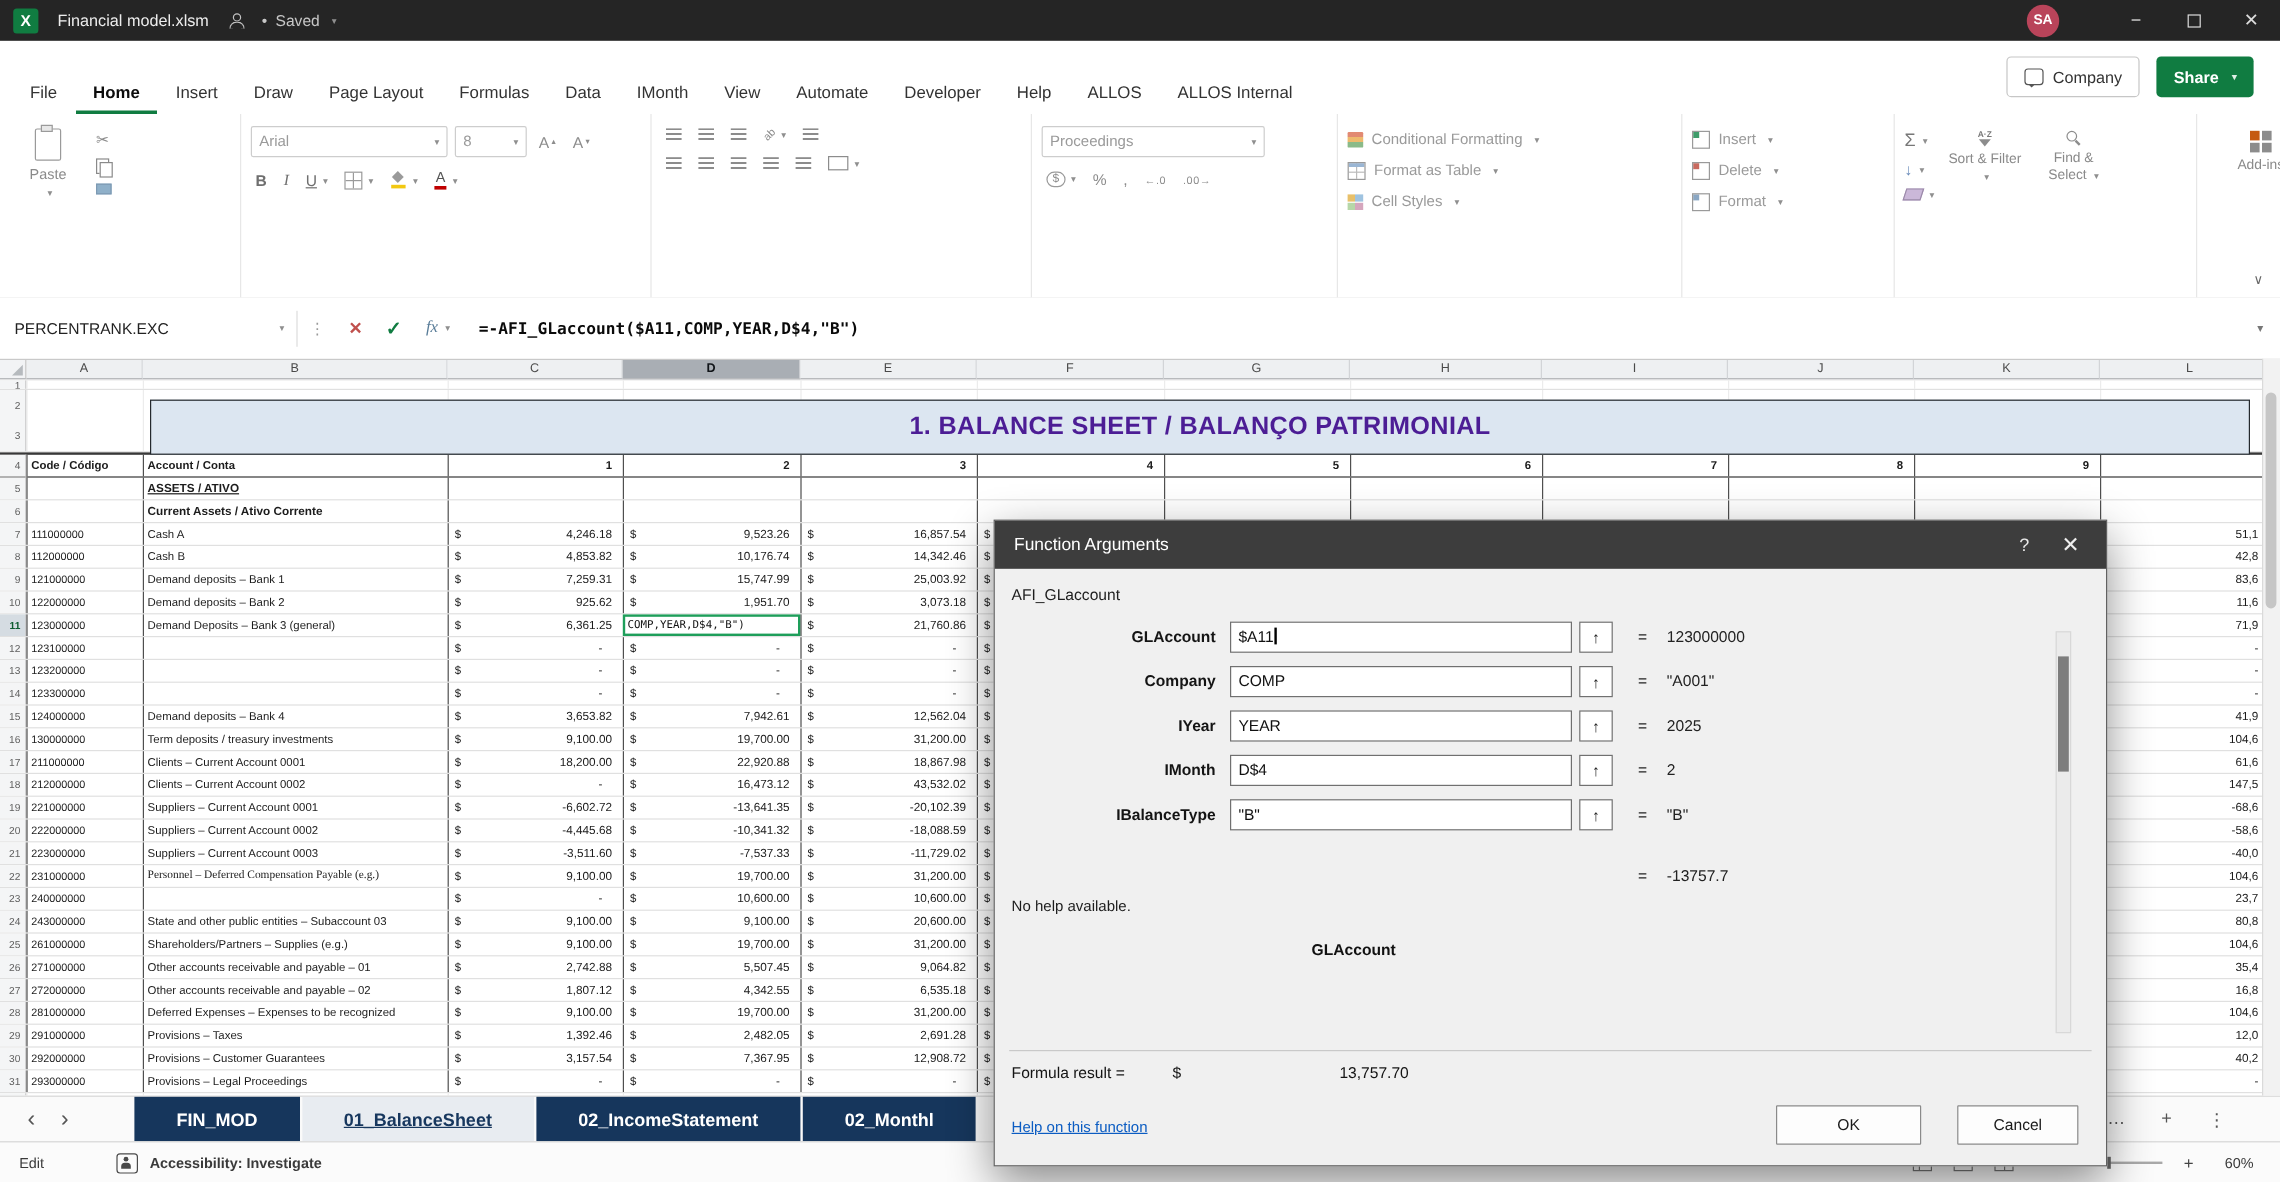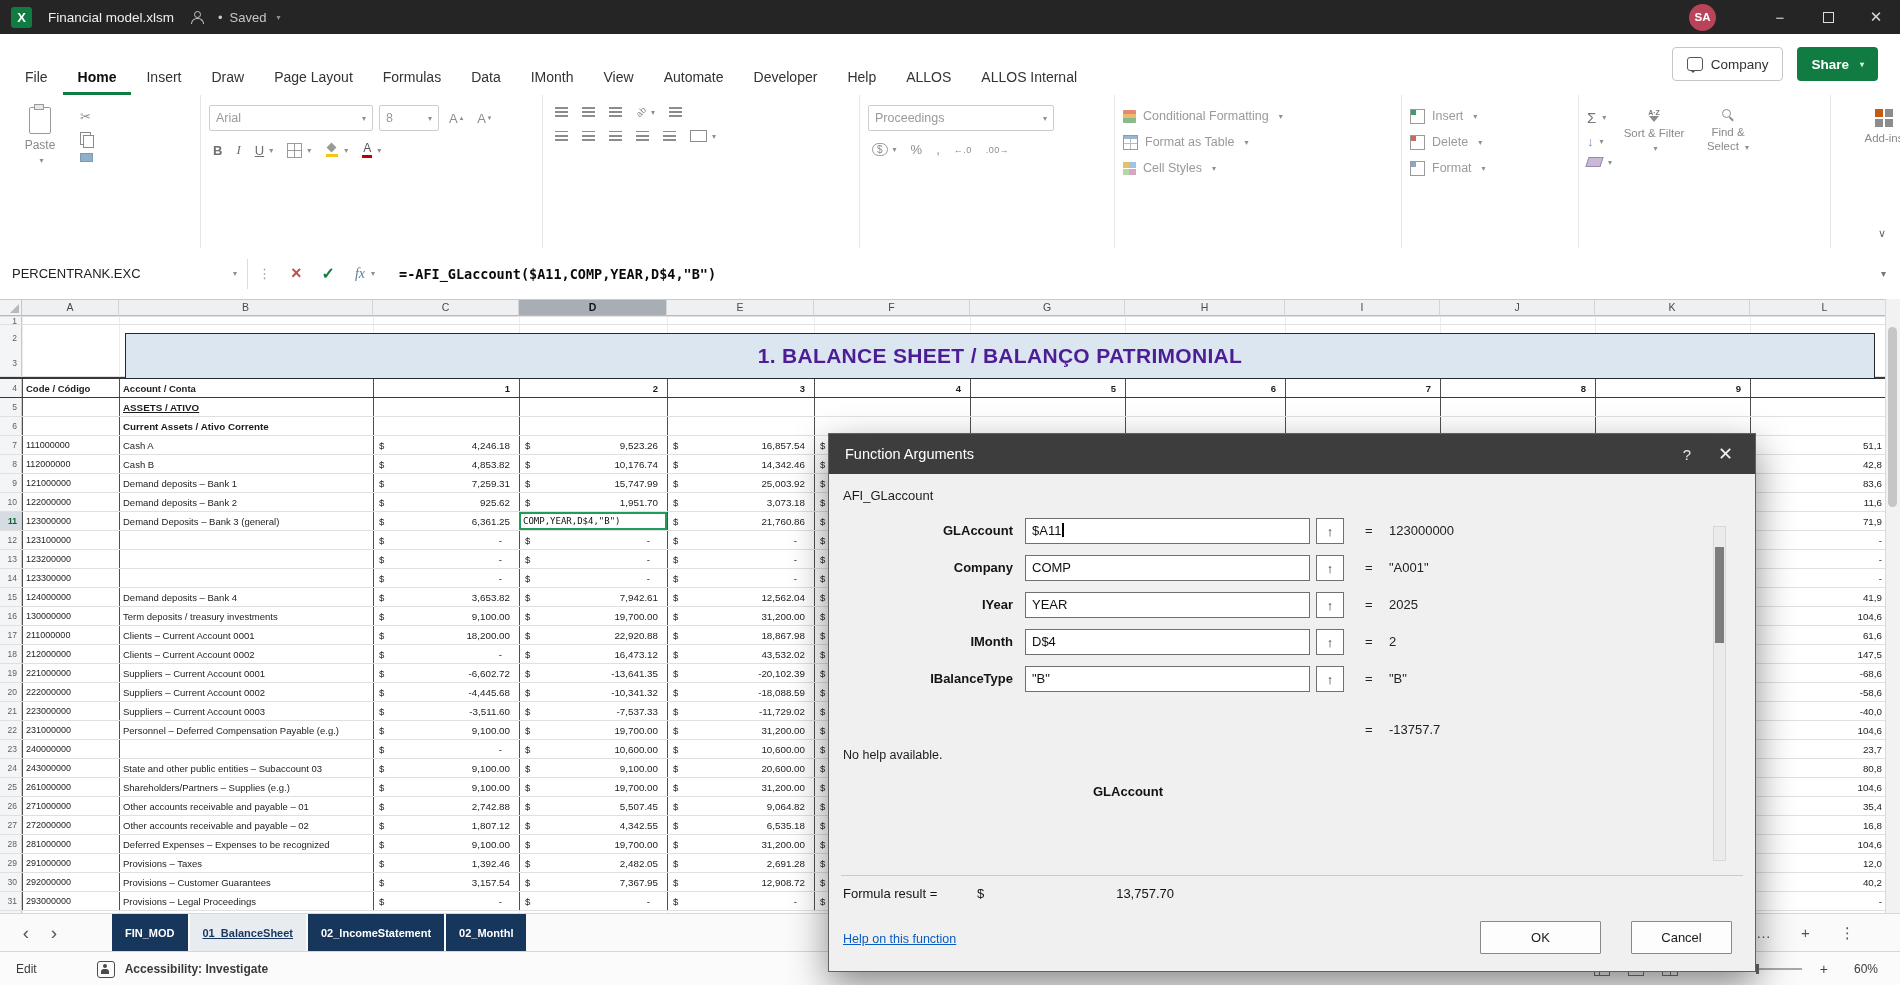--- a/index.html
+++ b/index.html
@@ -136,21 +136,21 @@
 
 
 #vscroll{position:absolute;right:0;top:299px;width:14px;height:614px;background:#f2f2f2;border-left:1px solid #dadada;z-index:10}
 .vthumb{position:absolute;left:2px;top:28px;width:9px;height:180px;background:#c6c6c6;border-radius:5px}
 
 
 #sheet-bar{position:absolute;left:0;top:913px;width:100%;height:38px;background:#fafafa;border-top:1px solid #d8d8d8;display:flex;align-items:center;z-index:8}
 .snav{font-size:19px;color:#555;margin-left:14px;width:24px;text-align:center}
 .snav+.snav{margin-left:4px}
 .stabs{display:flex;height:38px;margin-left:46px}
-.stab{display:flex;align-items:center;padding:0 13px;font-size:11px;font-weight:700;margin-right:2px;white-space:nowrap}
+.stab{display:flex;align-items:center;padding:0 35px;font-size:15px;font-weight:700;margin-right:2px;white-space:nowrap}
 .stab.navy{background:#16365c;color:#fff}
 .stab.active{background:#e8ecf1;color:#17375e;text-decoration:underline}
 .sheet-extra{position:absolute;left:1756px;display:flex;gap:30px;color:#555;font-size:15px}
 
 
 #status-bar{position:absolute;left:0;top:951px;width:100%;height:34px;background:#fbfbfb;border-top:1px solid #d6d6d6;display:flex;align-items:center;font-size:12px;color:#3a3a3a;z-index:8}
 .sb-mode{margin-left:16px}
 .i-access{margin-left:60px;width:16px;height:15px;border:1.2px solid #4a4a4a;border-radius:3px;position:relative}
 .i-access::before{content:"";position:absolute;left:5px;top:2px;width:4px;height:4px;border-radius:50%;background:#4a4a4a}
 .i-access::after{content:"";position:absolute;left:3px;top:7px;width:8px;height:5px;border-radius:3px 3px 0 0;background:#4a4a4a}
@@ -986,21 +986,21 @@
         <div class="gcell tbl" style="width: 155px;"></div>
         <div class="gcell tbl" style="width: 160px;"></div>
         <div class="gcell tbl" style="width: 155px;"></div>
         <div class="gcell tbl" style="width: 155px;"></div>
         <div class="gcell tbl" style="width: 155px;"></div>
         <div class="gcell tbl lval" style="width: 150px;">-40,0</div>
       </div>
       <div class="grow data" style="height: 19px;">
         <div class="gcell gut" style="width: 22px;">22</div>
         <div class="gcell tbl code" style="width: 97px;">231000000</div>
-        <div class="gcell tbl acct" style="width: 254px;">Personnel – Deferred Compensation Payable (e.g.)</div>
+        <div class="gcell tbl acct" style="width: 254px; font-family: Liberation Serif, serif;">Personnel – Deferred Compensation Payable (e.g.)</div>
         <div class="gcell tbl mc" style="width: 146px;">
           <span class="cur">$</span>
           <span class="amt">9,100.00</span>
         </div>
         <div class="gcell tbl mc" style="width: 148px;">
           <span class="cur">$</span>
           <span class="amt">19,700.00</span>
         </div>
         <div class="gcell tbl mc" style="width: 147px;">
           <span class="cur">$</span>

